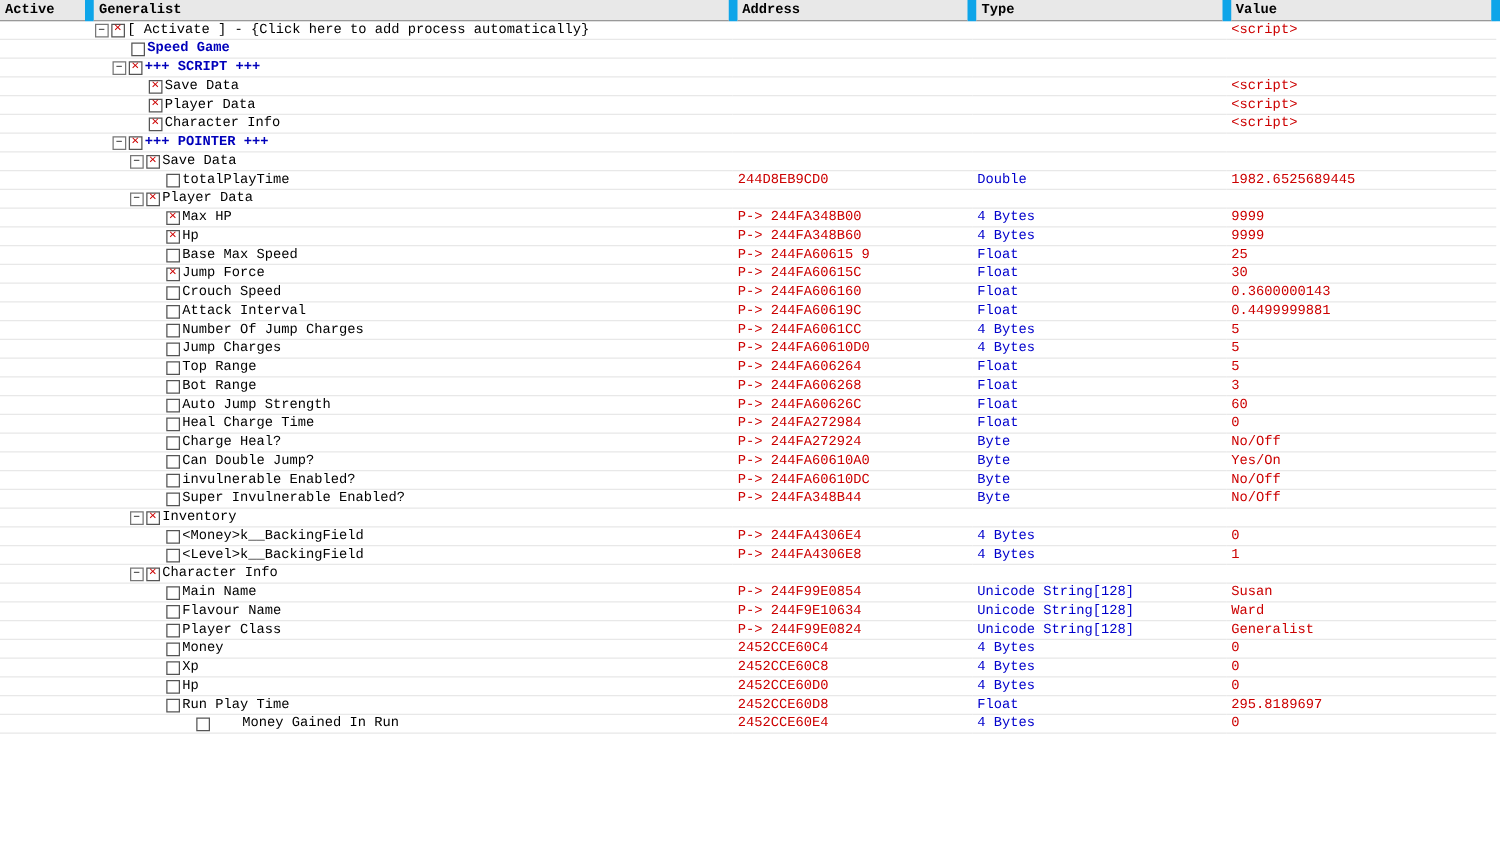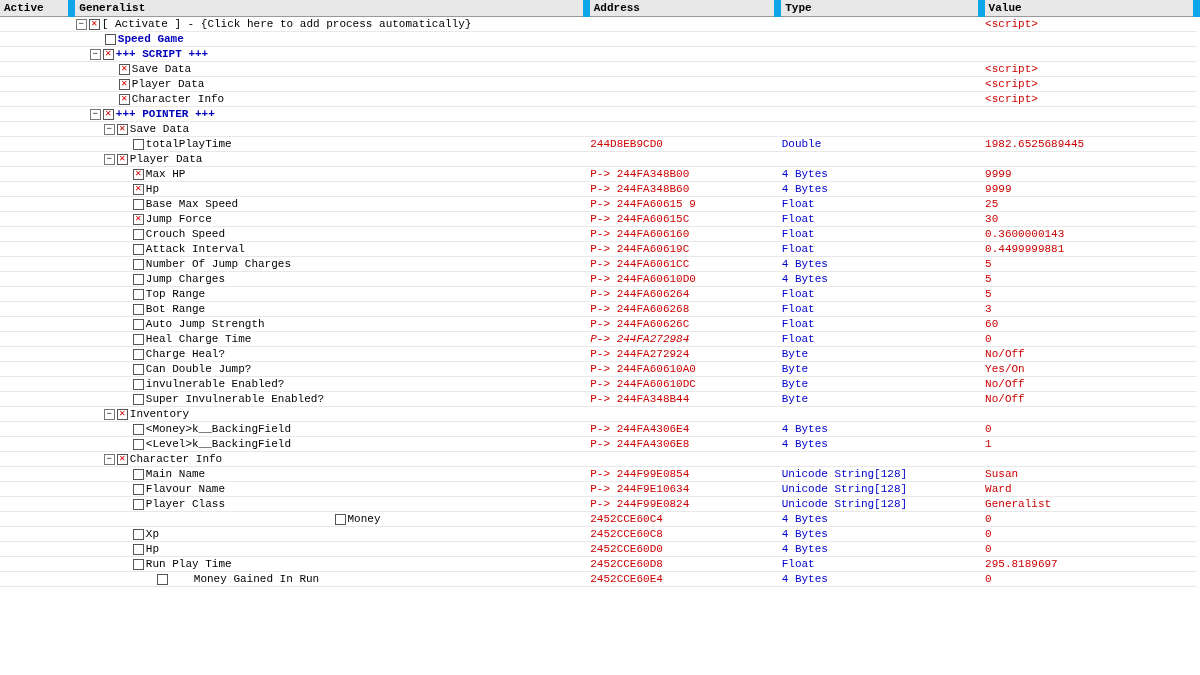--- a/index.html
+++ b/index.html
@@ -395,21 +395,21 @@
         </tr>
         <tr>
           <td class="col-active"></td>
           <td class="col-desc">
             <div class="desc-cell" style="padding-left: 42px;">
               <span style="width: 13px; display: inline-block;"></span>
               <span class="cb"></span>
               <span>Heal Charge Time</span>
             </div>
           </td>
-          <td class="col-addr" style="color: rgb(204, 0, 0); font-style: italic;">P-&gt; 244FA272984</td>
+          <td class="col-addr" style="color: rgb(204, 0, 0);">P-&gt; 244FA272984</td>
           <td class="col-type" style="color: rgb(0, 0, 204);">Float</td>
           <td class="col-val" style="color: rgb(204, 0, 0);">0</td>
         </tr>
         <tr>
           <td class="col-active"></td>
           <td class="col-desc">
             <div class="desc-cell" style="padding-left: 42px;">
               <span style="width: 13px; display: inline-block;"></span>
               <span class="cb"></span>
               <span>Charge Heal?</span>
@@ -549,21 +549,21 @@
               <span>Player Class</span>
             </div>
           </td>
           <td class="col-addr" style="color: rgb(204, 0, 0);">P-&gt; 244F99E0824</td>
           <td class="col-type" style="color: rgb(0, 0, 204);">Unicode String[128]</td>
           <td class="col-val" style="color: rgb(204, 0, 0);">Generalist</td>
         </tr>
         <tr>
           <td class="col-active"></td>
           <td class="col-desc">
-            <div class="desc-cell" style="padding-left: 42px; justify-content: center;">
+            <div class="desc-cell" style="padding-left: 42px;">
               <span style="width: 13px; display: inline-block;"></span>
               <span class="cb"></span>
               <span>Money</span>
             </div>
           </td>
           <td class="col-addr" style="color: rgb(204, 0, 0);">2452CCE60C4</td>
           <td class="col-type" style="color: rgb(0, 0, 204);">4 Bytes</td>
           <td class="col-val" style="color: rgb(204, 0, 0);">0</td>
         </tr>
         <tr>

